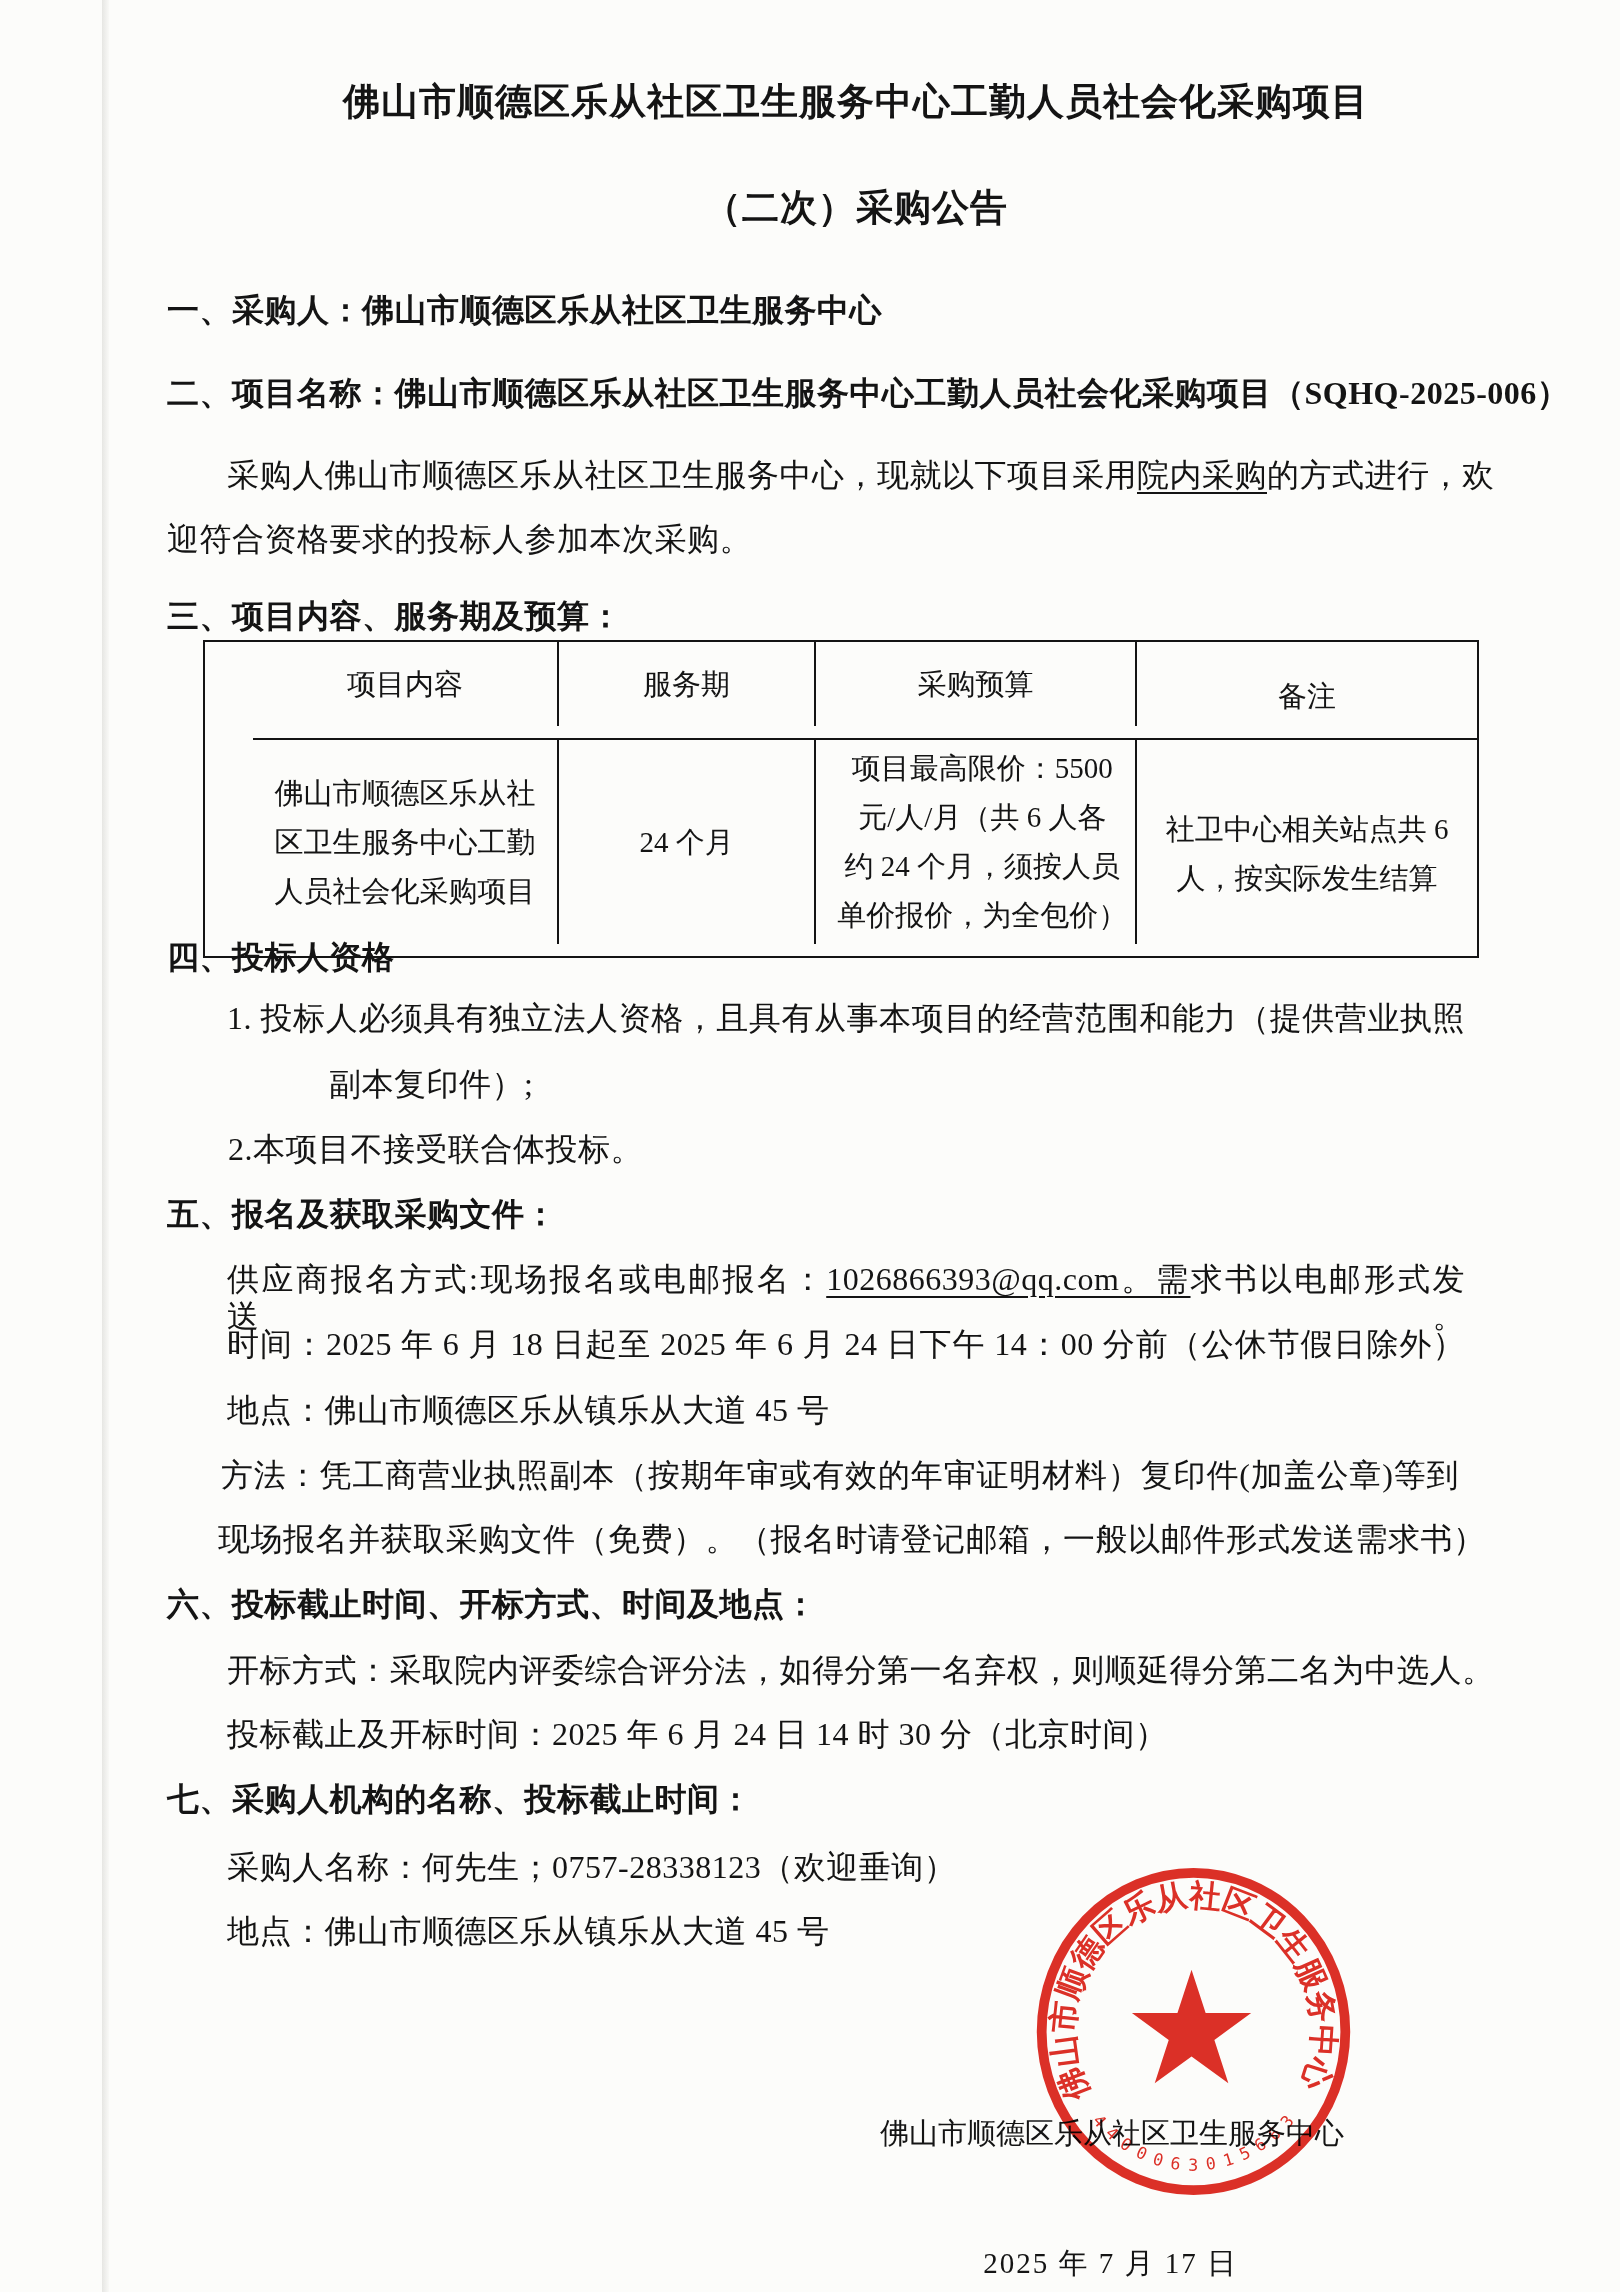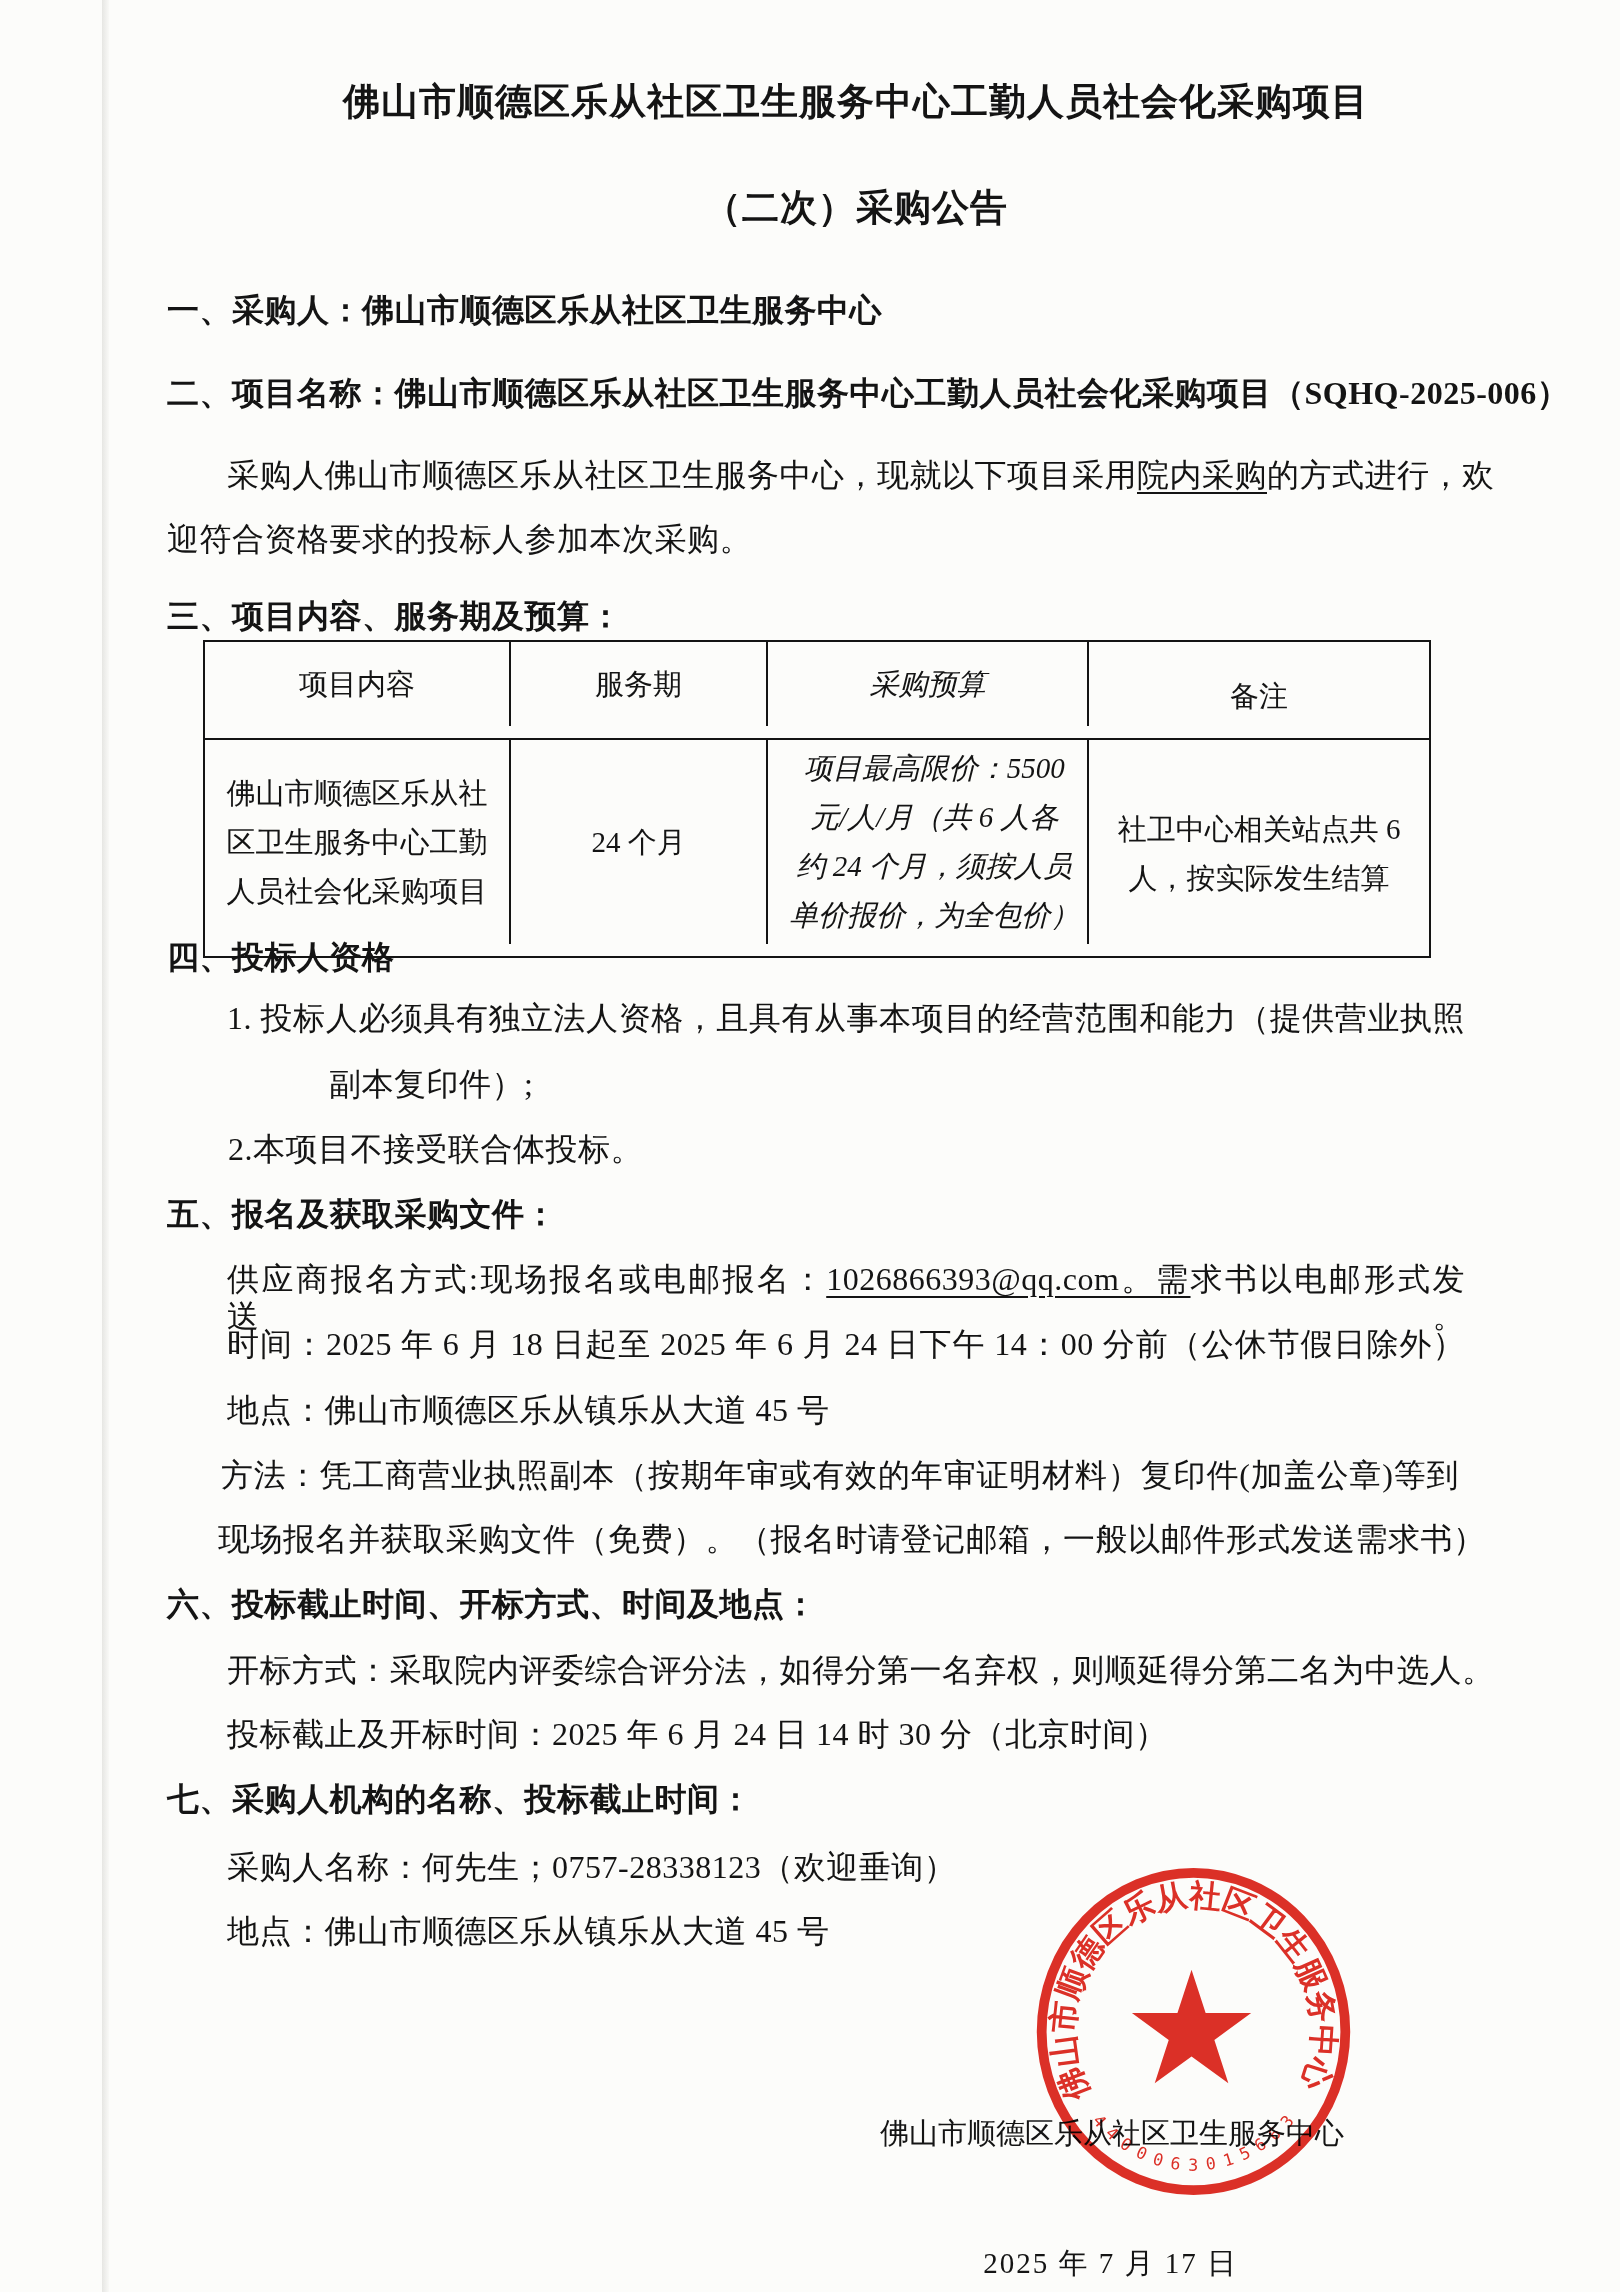--- a/index.html
+++ b/index.html
@@ -32,32 +32,33 @@
   .ind { left: 227px; }
   .sec { left: 167px; }
   .just { white-space: normal; width: 1238px; text-align: justify; text-align-last: justify; letter-spacing: 0.5px; }
   .uln { text-decoration: underline; text-decoration-thickness: 2px; text-underline-offset: 5.9px; }
 
   
   .tbl {
     position: absolute;
     left: 203px; top: 640px; width: 1224px;
     border: 2.9px solid #141414;
+    padding-left: 48px;
   }
   .trow { display: flex; }
   .trow.head { border-bottom: 2.9px solid #141414; }
   .tcell {
     display: flex; flex-direction: column;
     align-items: center; justify-content: center;
     font-size: 29px; line-height: 49px;
     white-space: pre;
   }
   .tcell.c1 { width: 304px; }
   .tcell.c2 { width: 255px; }
-  .tcell.c3 { width: 321px; font-style: italic; }
+  .tcell.c3 { width: 321px; }
   .tcell.c4 { flex: 1; margin-top: 12px; }
   .tcell:not(.c4) { border-right: 2.9px solid #141414; }
   .trow.head .tcell { height: 84px; }
   .trow.body .tcell { height: 204px; }
   .tcell.c3 { align-items: center; padding-left: 13.7px; box-sizing: border-box; }
 
   
   .sig {
     position: absolute;
     left: 880px; top: 2041px; width: 461px;

